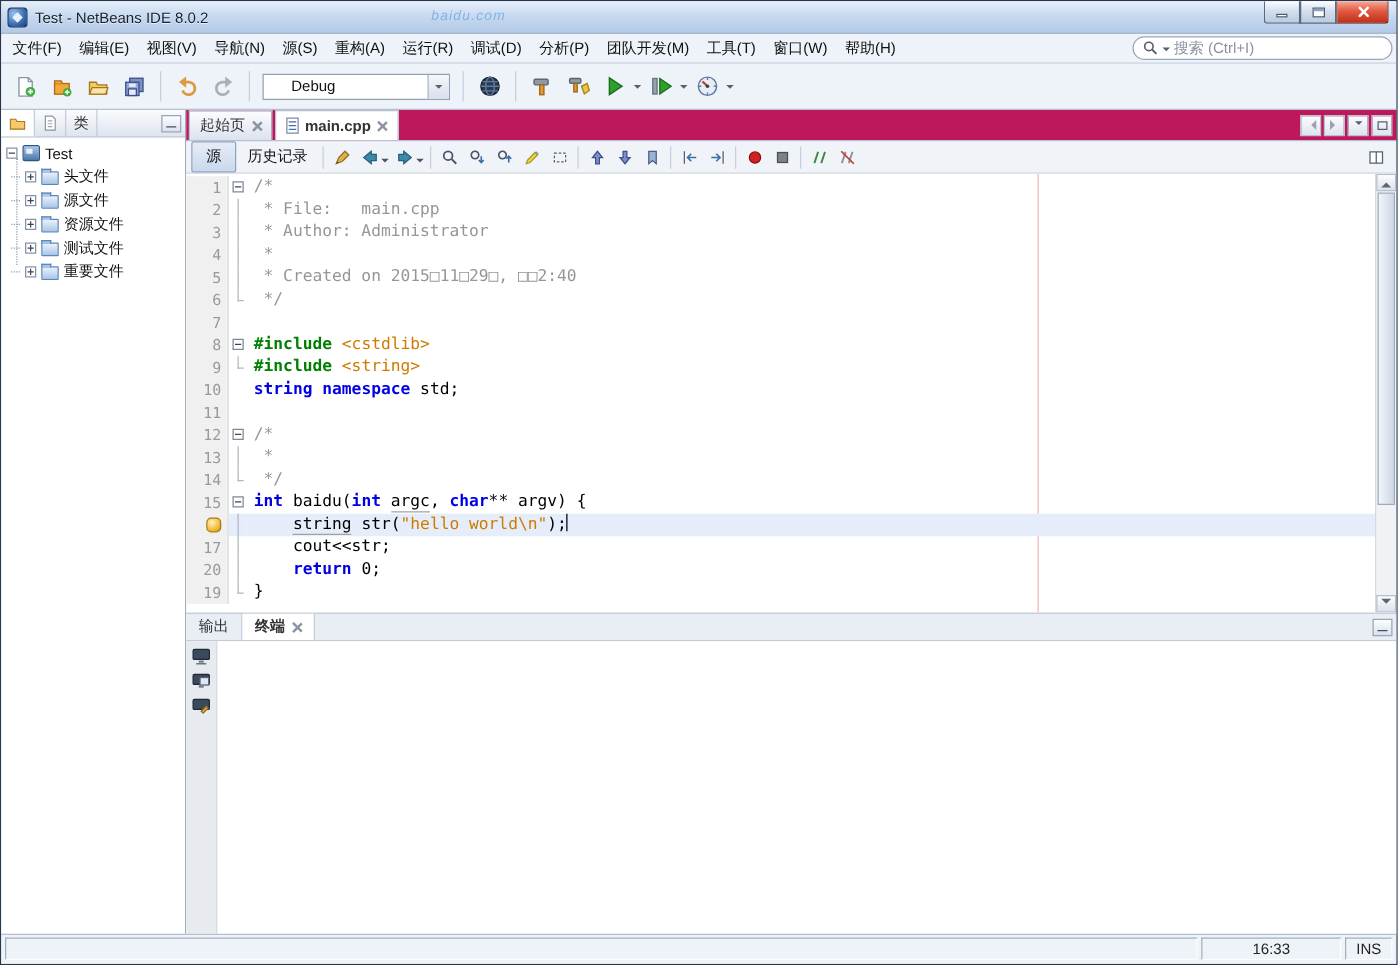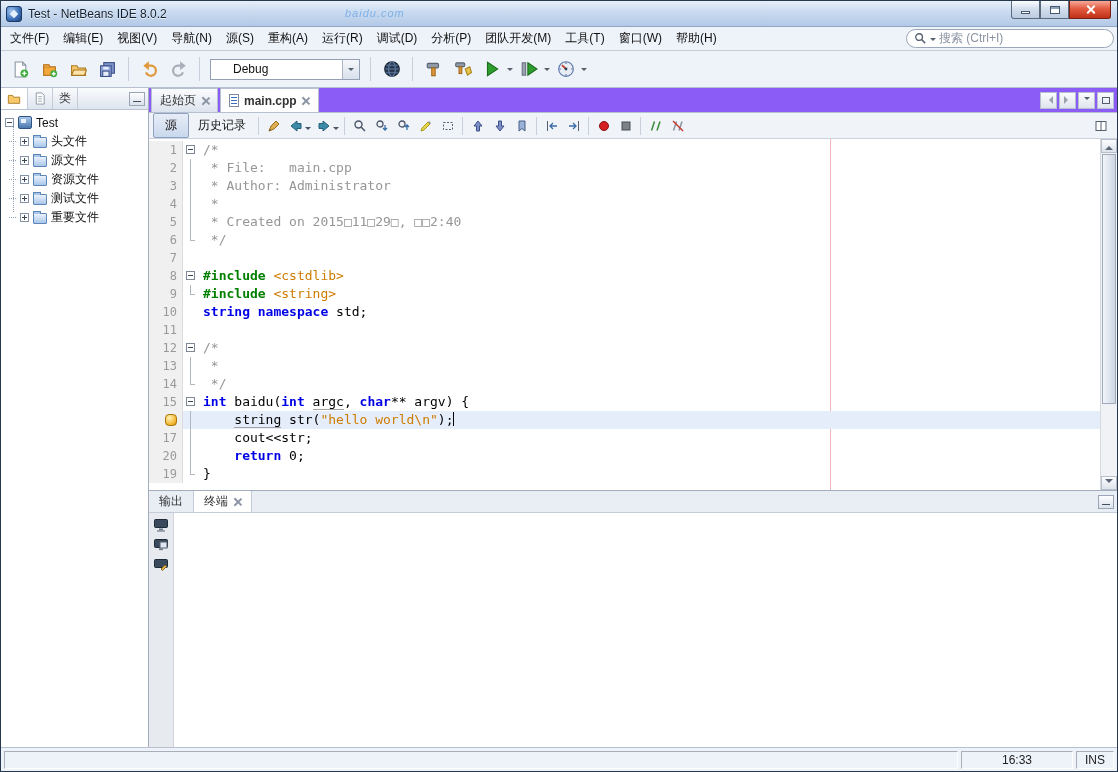--- a/index.html
+++ b/index.html
@@ -70,21 +70,21 @@
   .hscroll{height:15px;flex:none;background:#eef0f4;border-top:1px solid #c5c9d0;display:flex}
   .sbtn{width:15px;height:14px;background:linear-gradient(#fbfcfd,#dde3ec);border:1px solid #b7bfca;display:flex;align-items:center;justify-content:center;flex:none}
   .hthumb{width:42px;height:14px;background:linear-gradient(#f2f5f9,#cfd8e4);border:1px solid #9fab ba;border:1px solid #9fabba;margin-left:1px}
   .htrack{flex:1}
   .tri-r{width:0;height:0;border:4px solid transparent;border-left-color:#5b6676;margin-right:-3px}
   .tri-u{width:0;height:0;border:4px solid transparent;border-bottom-color:#5b6676;margin-top:-3px}
   .tri-d{width:0;height:0;border:4px solid transparent;border-top-color:#5b6676;margin-bottom:-3px}
 
   
   .right-col{flex:1;display:flex;flex-direction:column;min-width:0}
-  .ed-tabs{height:25px;background:#8b5cf6;border-bottom:1px solid #b7c0d0;display:flex;align-items:flex-end;padding-left:2px;flex:none}
+  .ed-tabs{height:25px;background:#be185d;border-bottom:1px solid #b7c0d0;display:flex;align-items:flex-end;padding-left:2px;flex:none}
   .ed-tab{height:24px;display:flex;align-items:center;gap:5px;padding:0 8px;border:1px solid #b7c0d0;border-bottom:none;background:linear-gradient(#fbfcfe,#dce3ee);margin-right:2px;color:#333}
   .ed-tab.active{background:#fff;font-weight:bold}
   .cx{position:relative;width:8px;height:8px;flex:none}
   .cx::before,.cx::after{content:"";position:absolute;left:3.5px;top:-1px;width:1.5px;height:10px;background:#8c95a3}
   .cx::before{transform:rotate(45deg)}
   .cx::after{transform:rotate(-45deg)}
   .file-icon{width:10px;height:13px;background:#fff;border:1px solid #7d8aa0;position:relative;flex:none}
   .file-icon::after{content:"";position:absolute;left:1px;top:2px;width:6px;height:1px;background:#3a6cc0;box-shadow:0 3px 0 #3a6cc0,0 6px 0 #3a6cc0}
   .ed-tab-controls{margin-left:auto;display:flex;align-items:center;gap:2px;padding-right:3px;align-self:center}
   .ctrl-btn{width:17px;height:17px;border:1px solid #b7c0d0;background:linear-gradient(#fbfcfd,#dfe5ee);display:flex;align-items:center;justify-content:center}
@@ -120,27 +120,27 @@
   .tk-p{color:#000}
   .tk-pu{color:#000;border-bottom:1px solid #a3a3a3}
   .margin-line{position:absolute;top:0;bottom:0;left:calc(55px + 80ch);width:1px;background:#f0b8b8}
   .vscroll{position:absolute;right:0;top:0;bottom:0;width:17px;background:#f0f2f5;border-left:1px solid #d5d9e0;display:flex;flex-direction:column}
   .vthumb{margin:1px;height:250px;background:linear-gradient(90deg,#f2f5f9,#cdd6e4);border:1px solid #9fabba}
 
   
   .out-panel{height:257px;flex:none;border-top:1px solid #a3aebd;display:flex;flex-direction:column;background:#fff}
   .out-tabs{height:22px;background:#e9edf4;border-bottom:1px solid #c3ccd8;display:flex;align-items:stretch;flex:none}
   .out-tab{display:flex;align-items:center;gap:5px;padding:0 10px;border-right:1px solid #c3ccd8;color:#333}
-  .out-tab.active{background:#fff;font-weight:normal}
+  .out-tab.active{background:#fff;font-weight:bold}
   .out-body{flex:1;display:flex;min-height:0}
   .out-strip{width:25px;flex:none;background:#e7eaef;border-right:1px solid #d2d6dc;display:flex;flex-direction:column;align-items:center;padding-top:5px;gap:6px}
   .out-white{flex:1;background:#fff}
 
   
-  .statusbar{height:24px;flex:none;background:#eef2f9;border-top:1px solid #b7c0d0;display:flex;align-items:center;padding:2px 3px;gap:3px}
+  .statusbar{height:24px;flex:none;background:#eef2f9;border-top:1px solid #b7c0d0;display:flex;padding:2px 3px;gap:3px}
   .st-cell{height:18px;border:1px solid;border-color:#a8afba #fdfdfd #fdfdfd #a8afba;display:flex;align-items:center;justify-content:center;padding:0 8px;color:#222}
   .st-msg{flex:1}
   .st-time{width:112px}
   .st-ins{width:38px}
 </style>
 </head>
 <body>
 
 <div class="window">
 

